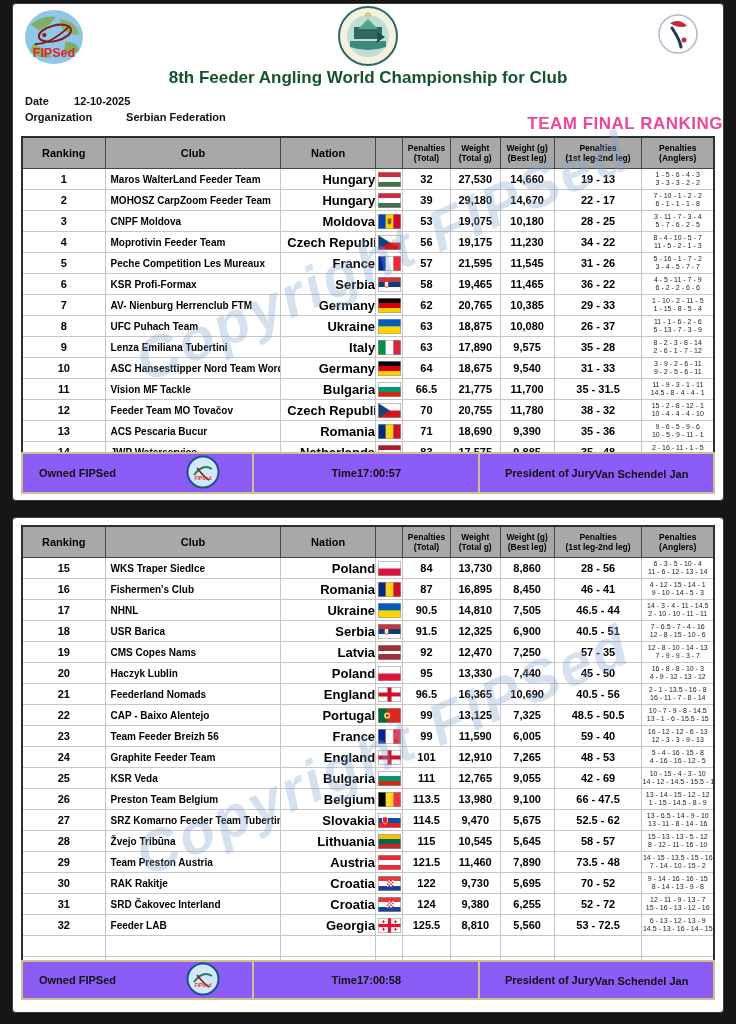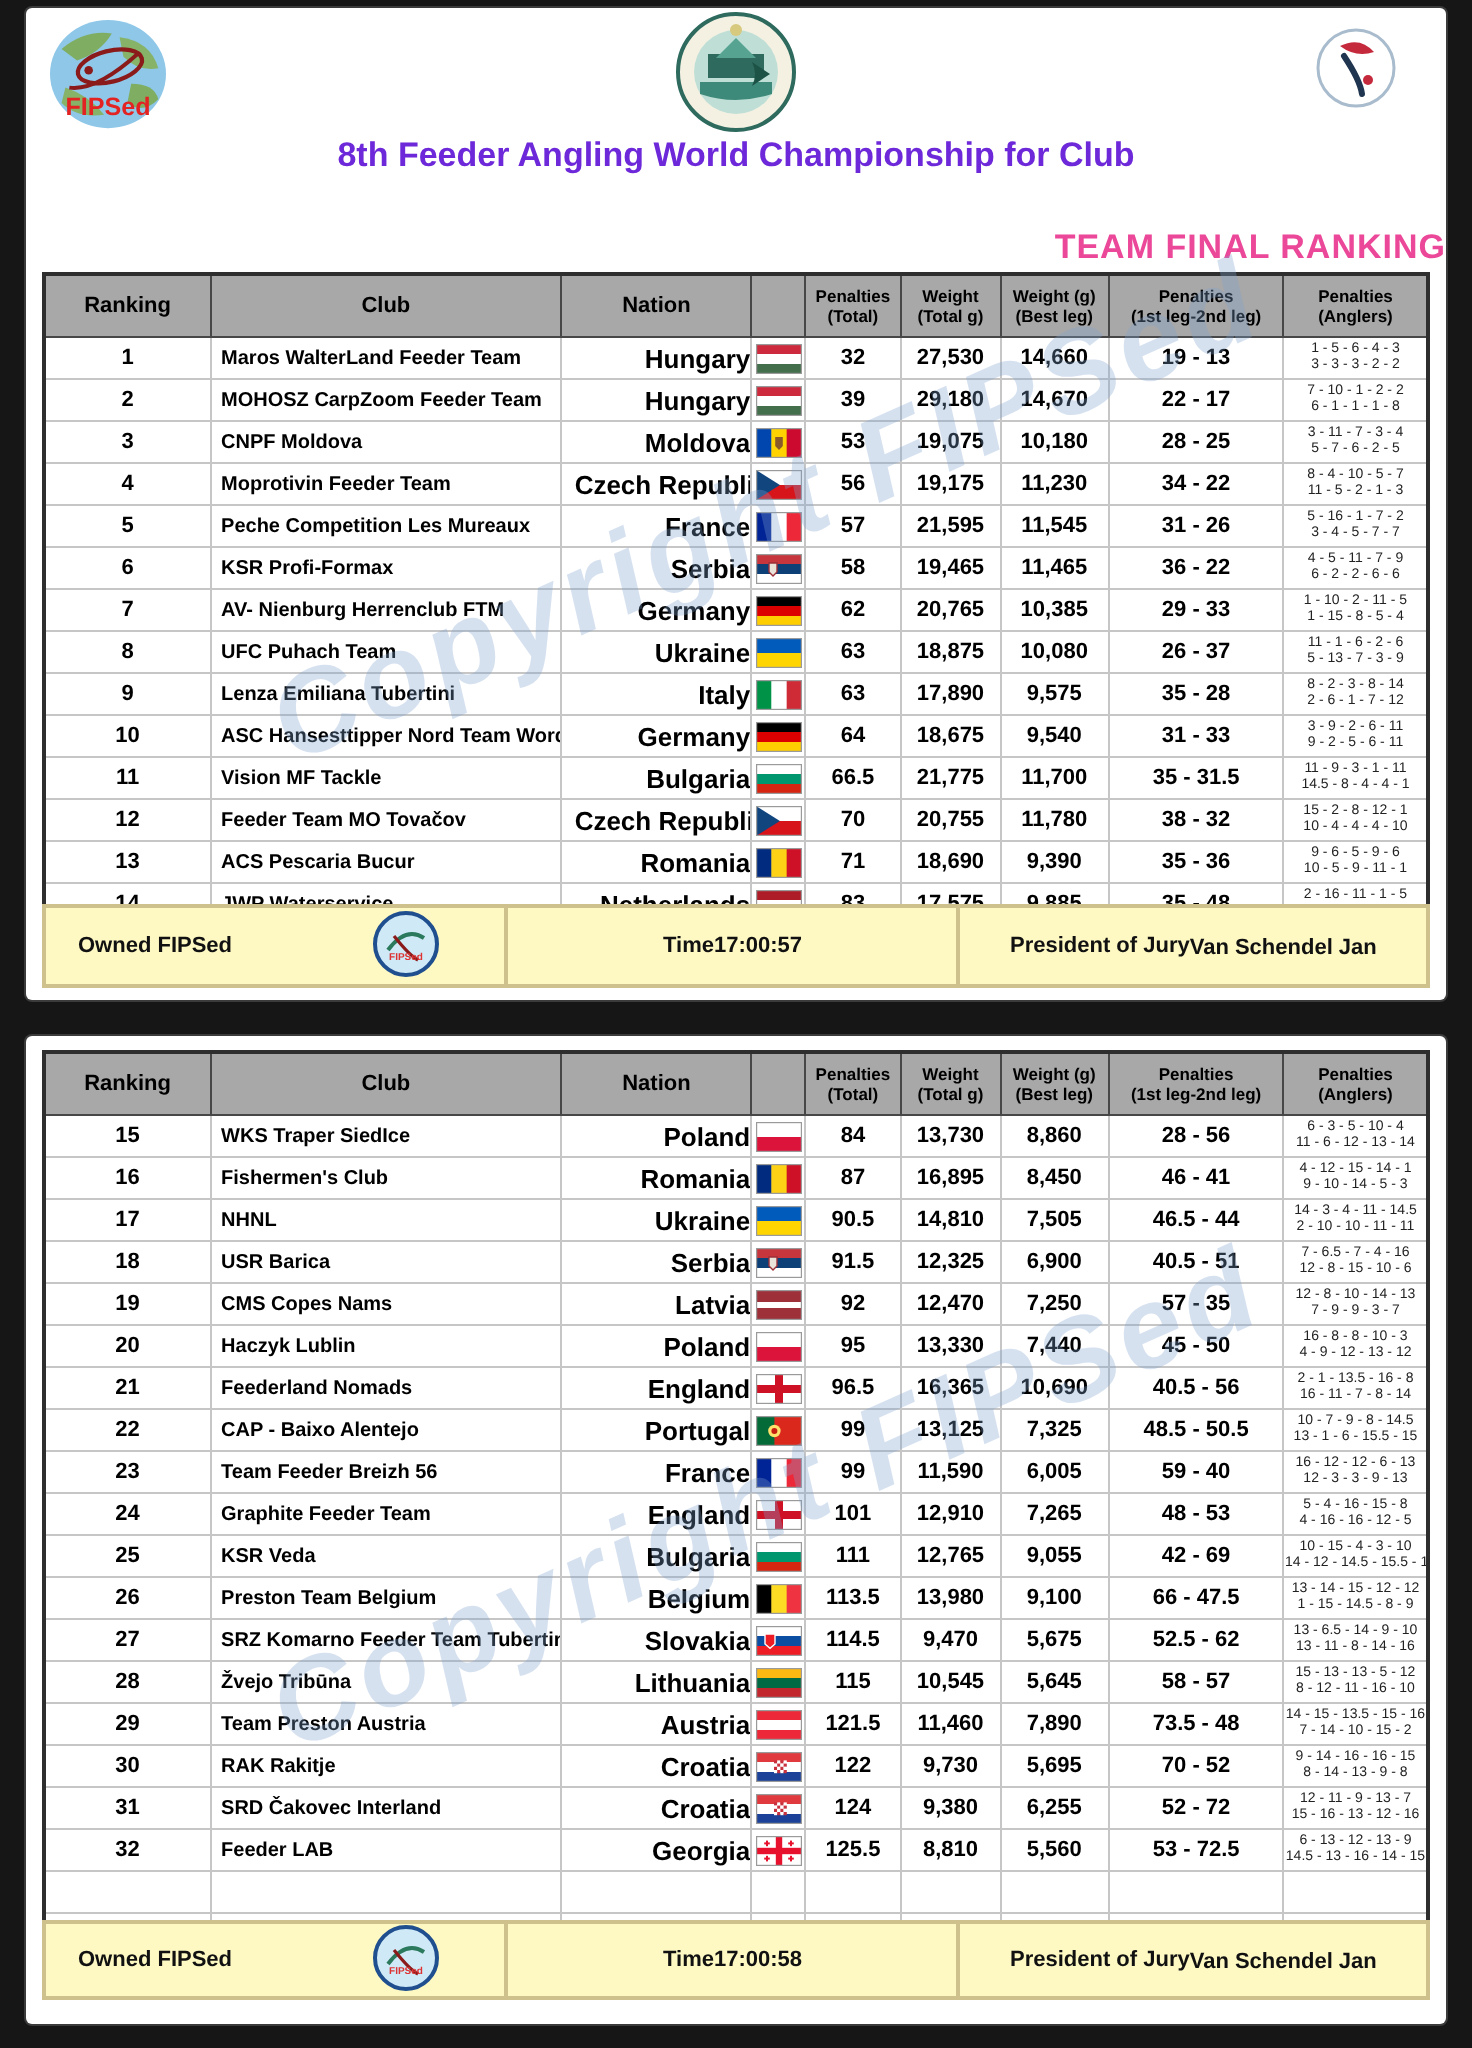--- a/index.html
+++ b/index.html
@@ -24,21 +24,21 @@
   }
   #page1 .watermark{top:44%;}
   #page2 .watermark{top:40%;}
 
   
   .hdr{position:relative;height:132px;}
   .logo-left{position:absolute;left:10px;top:5px;}
   .logo-center{position:absolute;left:50%;transform:translateX(-50%);top:1px;}
   .logo-right{position:absolute;right:24px;top:9px;}
   .title{position:absolute;top:64px;left:0;width:100%;text-align:center;
-         font-size:17px;font-weight:bold;color:#6d28d9;}
+         font-size:17px;font-weight:bold;color:#14532d;}
   .meta{position:absolute;left:12px;top:91px;font-size:11px;font-weight:bold;color:#111;}
   .meta .row{height:16px;}
   .meta .lbl-date{display:inline-block;width:46px;}
   .meta .lbl-org{display:inline-block;width:98px;}
   .venue{position:absolute;top:89px;left:0;width:100%;text-align:center;
          font-size:15px;font-weight:bold;color:#111;}
   .rank-title{position:absolute;top:110px;left:0;width:100%;text-align:right;
          font-size:17px;font-weight:bold;letter-spacing:0.5px;color:#ec4899;}
 
   
@@ -59,21 +59,21 @@
   #page2 tbody td{height:20px;}
   tbody td.club{text-align:left;padding-left:5px;font-size:10px;}
   tbody td.nation{text-align:right;padding-left:6px;font-size:13px;}
   tbody td.flagcell{padding:0;}
   tbody td.anglers{font-weight:normal;font-size:7px;line-height:8.5px;color:#222;}
   tbody tr.empty td{height:18px;}
   .flagbox{display:inline-block;vertical-align:middle;line-height:0;}
 
   
   .footer{
-    position:absolute;left:8px;width:694px;border:2px solid #cfc18c;background:#fef9c3;
+    position:absolute;left:8px;width:694px;border:2px solid #cfc18c;background:#8b5cf6;
     display:flex;z-index:2;box-sizing:border-box;
   }
   #page1 .footer{top:448px;height:42px;}
   #page2 .footer{top:442px;height:40px;}
   .fcell{display:flex;justify-content:center;align-items:center;
          font-size:11px;font-weight:bold;color:#111;}
   .fcell.owned{flex-direction:row;justify-content:flex-start;gap:70px;width:33.5%;
                padding-left:16px;box-sizing:border-box;border-right:2px solid #cfc18c;}
   .fcell.time{width:32.5%;border-right:2px solid #cfc18c;line-height:14px;}
   .fcell.jury{flex:1;line-height:15px;}
@@ -112,20 +112,30 @@
     </div>
     <div class="logo-right">
       <svg width="42" height="42" viewBox="0 0 42 42">
         <circle cx="21" cy="21" r="19" fill="#ffffff" stroke="#a9bccd" stroke-width="1.5"></circle>
         <path d="M13 10 q10 -5 17 3 q-9 3 -17 -3 Z" fill="#c5293c"></path>
         <path d="M15 15 q8 12 9 19" fill="none" stroke="#20354f" stroke-width="3" stroke-linecap="round"></path>
         <circle cx="27" cy="27" r="2.5" fill="#c5293c"></circle>
       </svg>
     </div>
     <div class="title">8th Feeder Angling World Championship for Club</div>
+    <div class="meta">
+      <div class="row">
+        <span class="lbl-date">Date</span>
+        <span>12-10-2025</span>
+      </div>
+      <div class="row">
+        <span class="lbl-org">Organization</span>
+        <span>Serbian Federation</span>
+      </div>
+    </div>
     <div class="rank-title">TEAM FINAL RANKING</div>
   </div>
 
   <table id="table1">
       <colgroup>
         <col style="width: 12%;">
         <col style="width: 25.4%;">
         <col style="width: 13.7%;">
         <col style="width: 3.9%;">
         <col style="width: 6.9%;">

